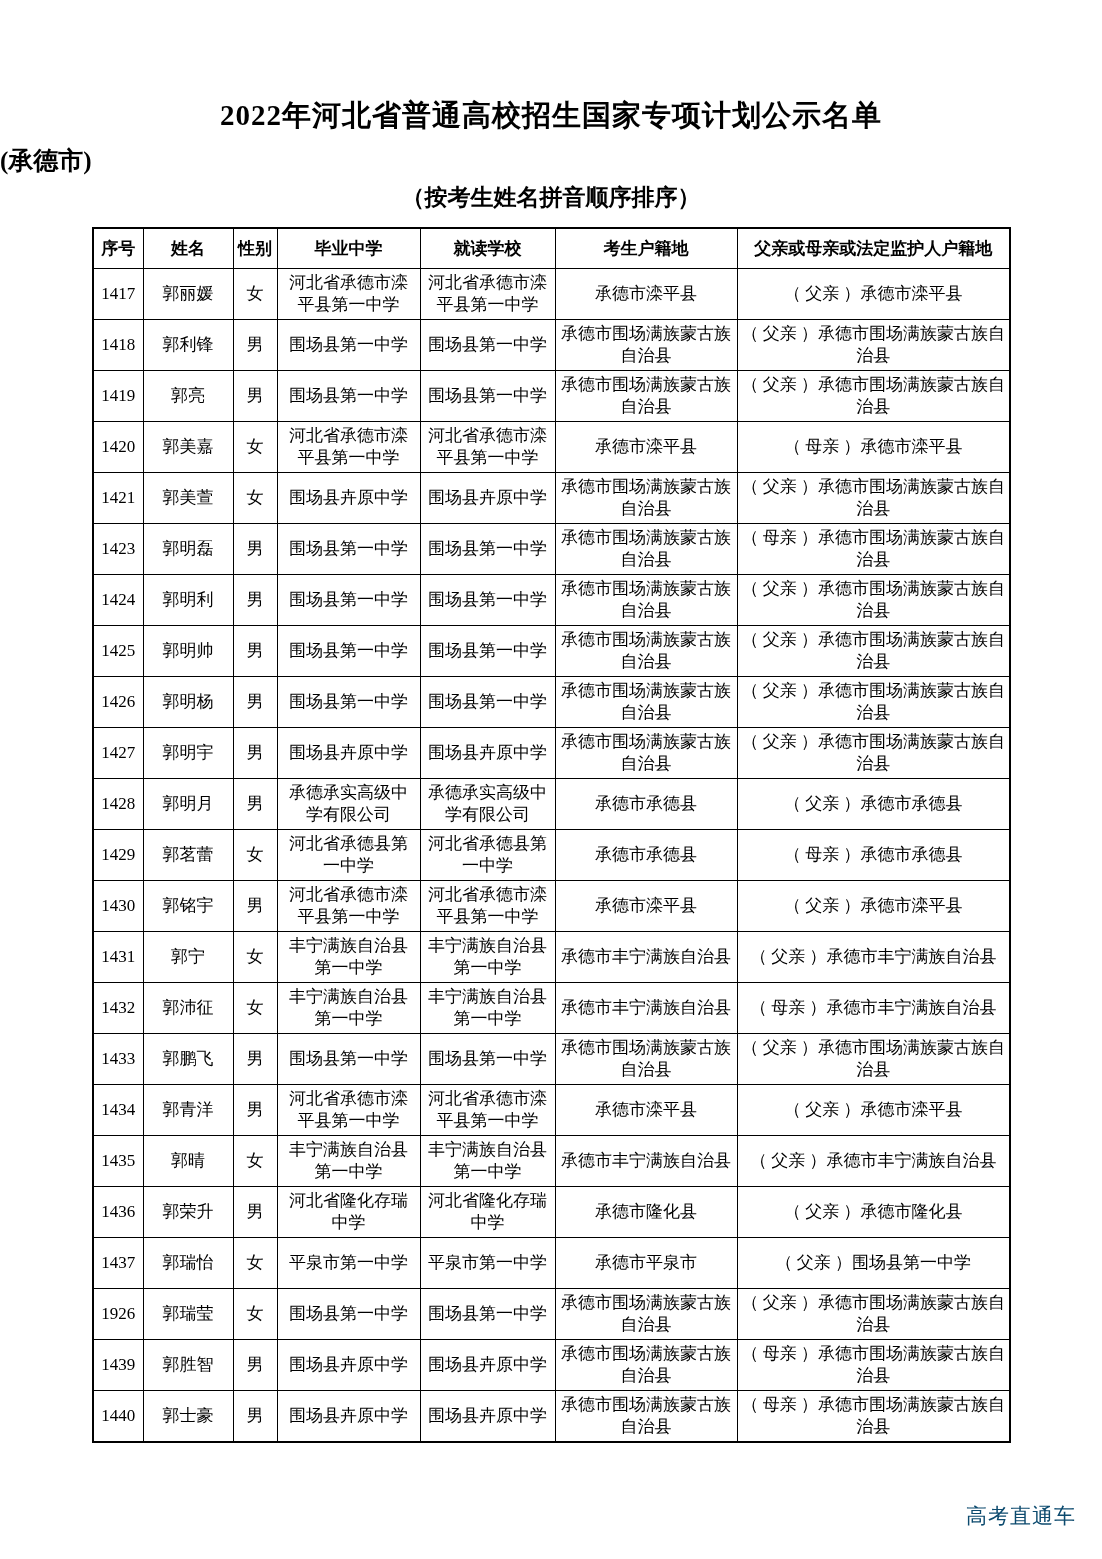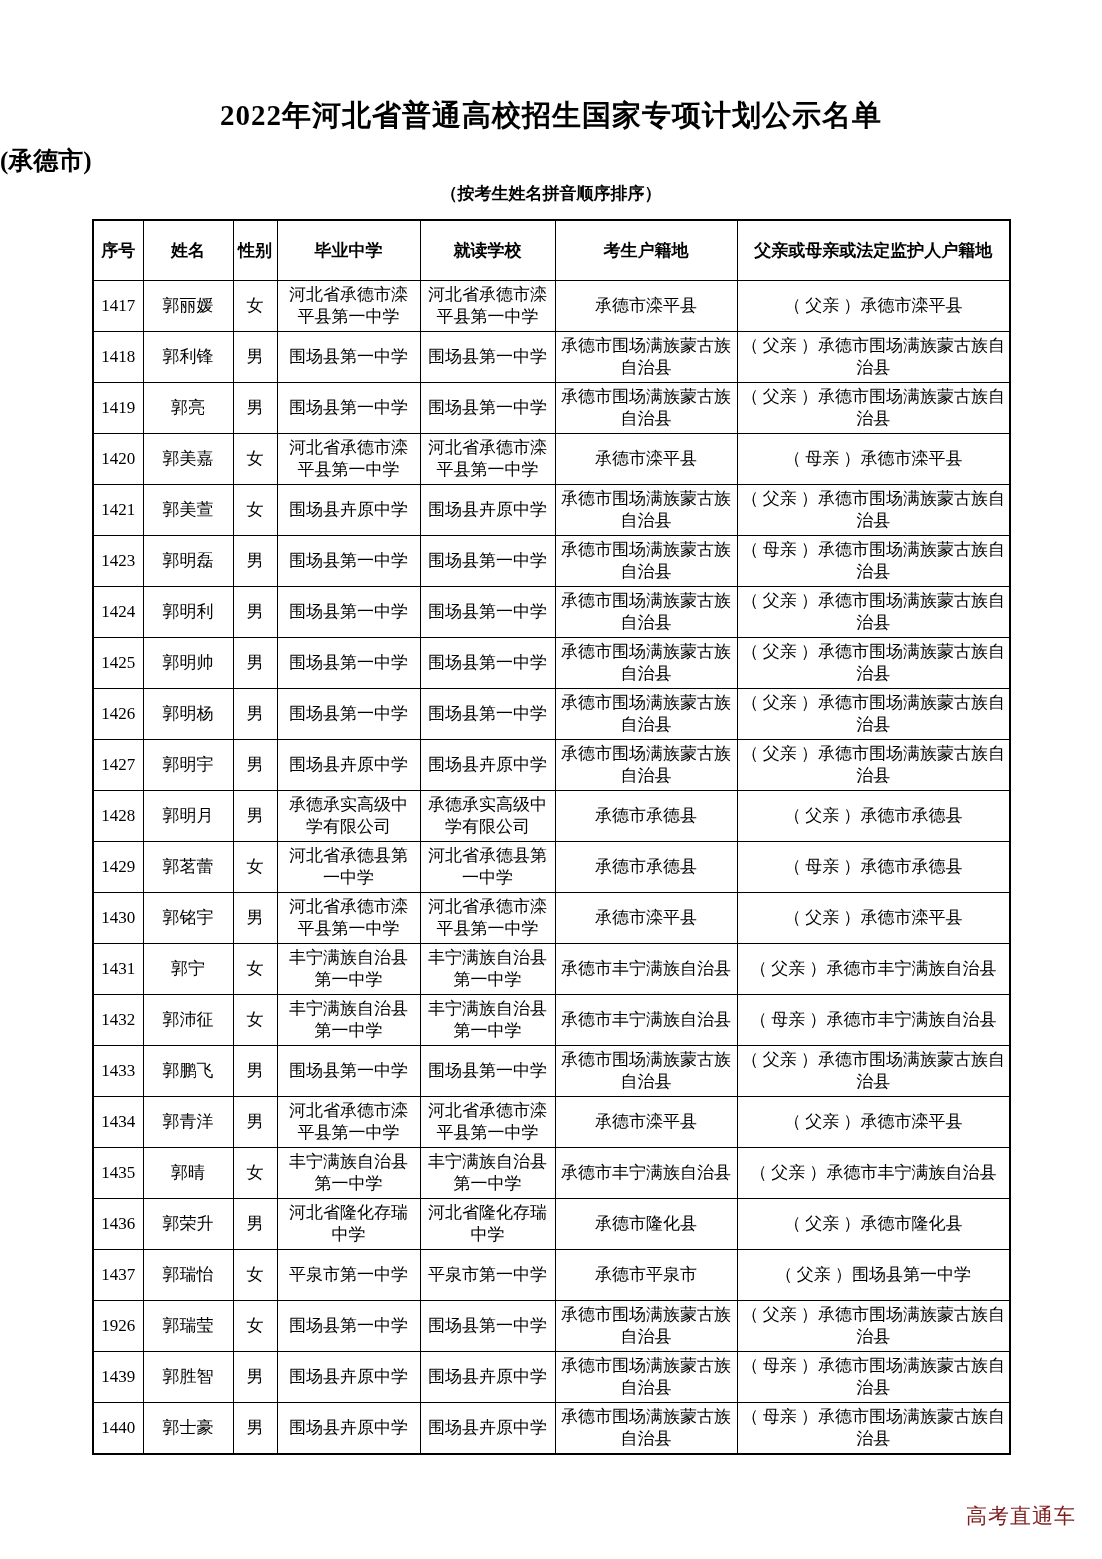--- a/index.html
+++ b/index.html
@@ -22,21 +22,21 @@
   }
   .subtitle{
     margin:2px 0 0 0;
     text-align:left;
     font-size:25px;
     font-weight:bold;
   }
   .note{
     margin:5px 0 0 0;
     text-align:center;
-    font-size:17px;
+    font-size:23px;
     font-weight:bold;
   }
   table.roster{
     border-collapse:collapse;
     table-layout:fixed;
     width:917px;
     margin:14px 0 0 92px;
     border:2px solid #000;
   }
   table.roster th, table.roster td{
@@ -45,42 +45,42 @@
     vertical-align:middle;
     padding:2px 4px;
     box-sizing:border-box;
     overflow:hidden;
   }
   table.roster th{
     font-family:"Liberation Sans", sans-serif;
     font-size:17px;
     font-weight:bold;
     height:39px;
-    padding:18px 2px;
+    padding:8px 2px;
     margin-left:17px;
   }
   table.roster td{
     font-size:17px;
     height:51px;
     line-height:1.3;
   }
   col.c-index{width:50px;}
   col.c-name{width:90px;}
   col.c-gender{width:44px;}
   col.c-grad{width:143px;}
   col.c-attend{width:135px;}
   col.c-res{width:182px;}
   col.c-guard{width:273px;}
   .watermark{
     position:absolute;
     right:26px;
     top:1502px;
     font-family:"Liberation Sans", sans-serif;
     font-size:21px;
-    color:#7f1d1d;
+    color:#0c4a6e;
     letter-spacing:1px;
   }
 </style>
 </head>
 <body>
 
 <div class="page">
 
   <h1 class="title">2022年河北省普通高校招生国家专项计划公示名单</h1>
   <h2 class="subtitle">(承德市)</h2>

